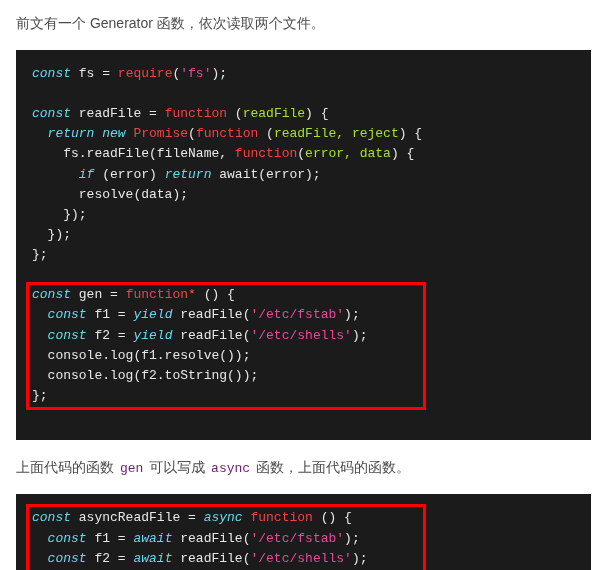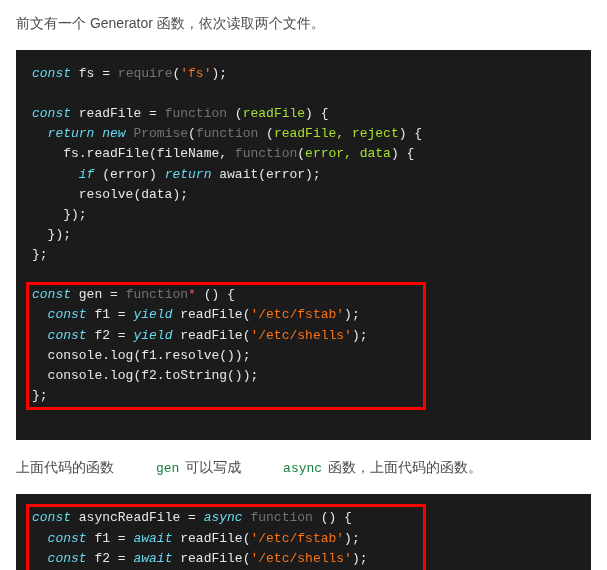--- a/index.html
+++ b/index.html
@@ -13,41 +13,40 @@
     width: 607px;
     box-sizing: border-box;
     position: relative;
   }
   .prose {
     margin: 0 0 14px 0;
     color: #4b4b4b;
   }
   .inline-code {
     font-family: Consolas, "Courier New", monospace;
-    color: #15803d;
+    color: #701a75;
     font-size: 13px;
     padding: 0 2px;
-    margin-left: 36px;
   }
   .code-block {
     background: #1b1b1b;
     padding: 14px 16px 14px 16px;
     font-family: Consolas, "Courier New", monospace;
     font-size: 13px;
     line-height: 1.55;
     color: #e8e8e8;
     white-space: pre;
     position: relative;
     margin-bottom: 16px;
     overflow: hidden;
   }
   .kw   { color: #66d9ef; font-style: italic; }           
-  .fn   { color: #737373; }           
+  .fn   { color: #ef4444; }           
   .name { color: #a6e22e; }           
-  .str  { color: #f97316; }           
+  .str  { color: #ec4899; }           
   .star { color: #f85858; }
   .highlight-box {
     position: absolute;
     border: 3px solid #ff0000;
     pointer-events: none;
     box-sizing: border-box;
   }
 </style>
 </head>
 <body>

